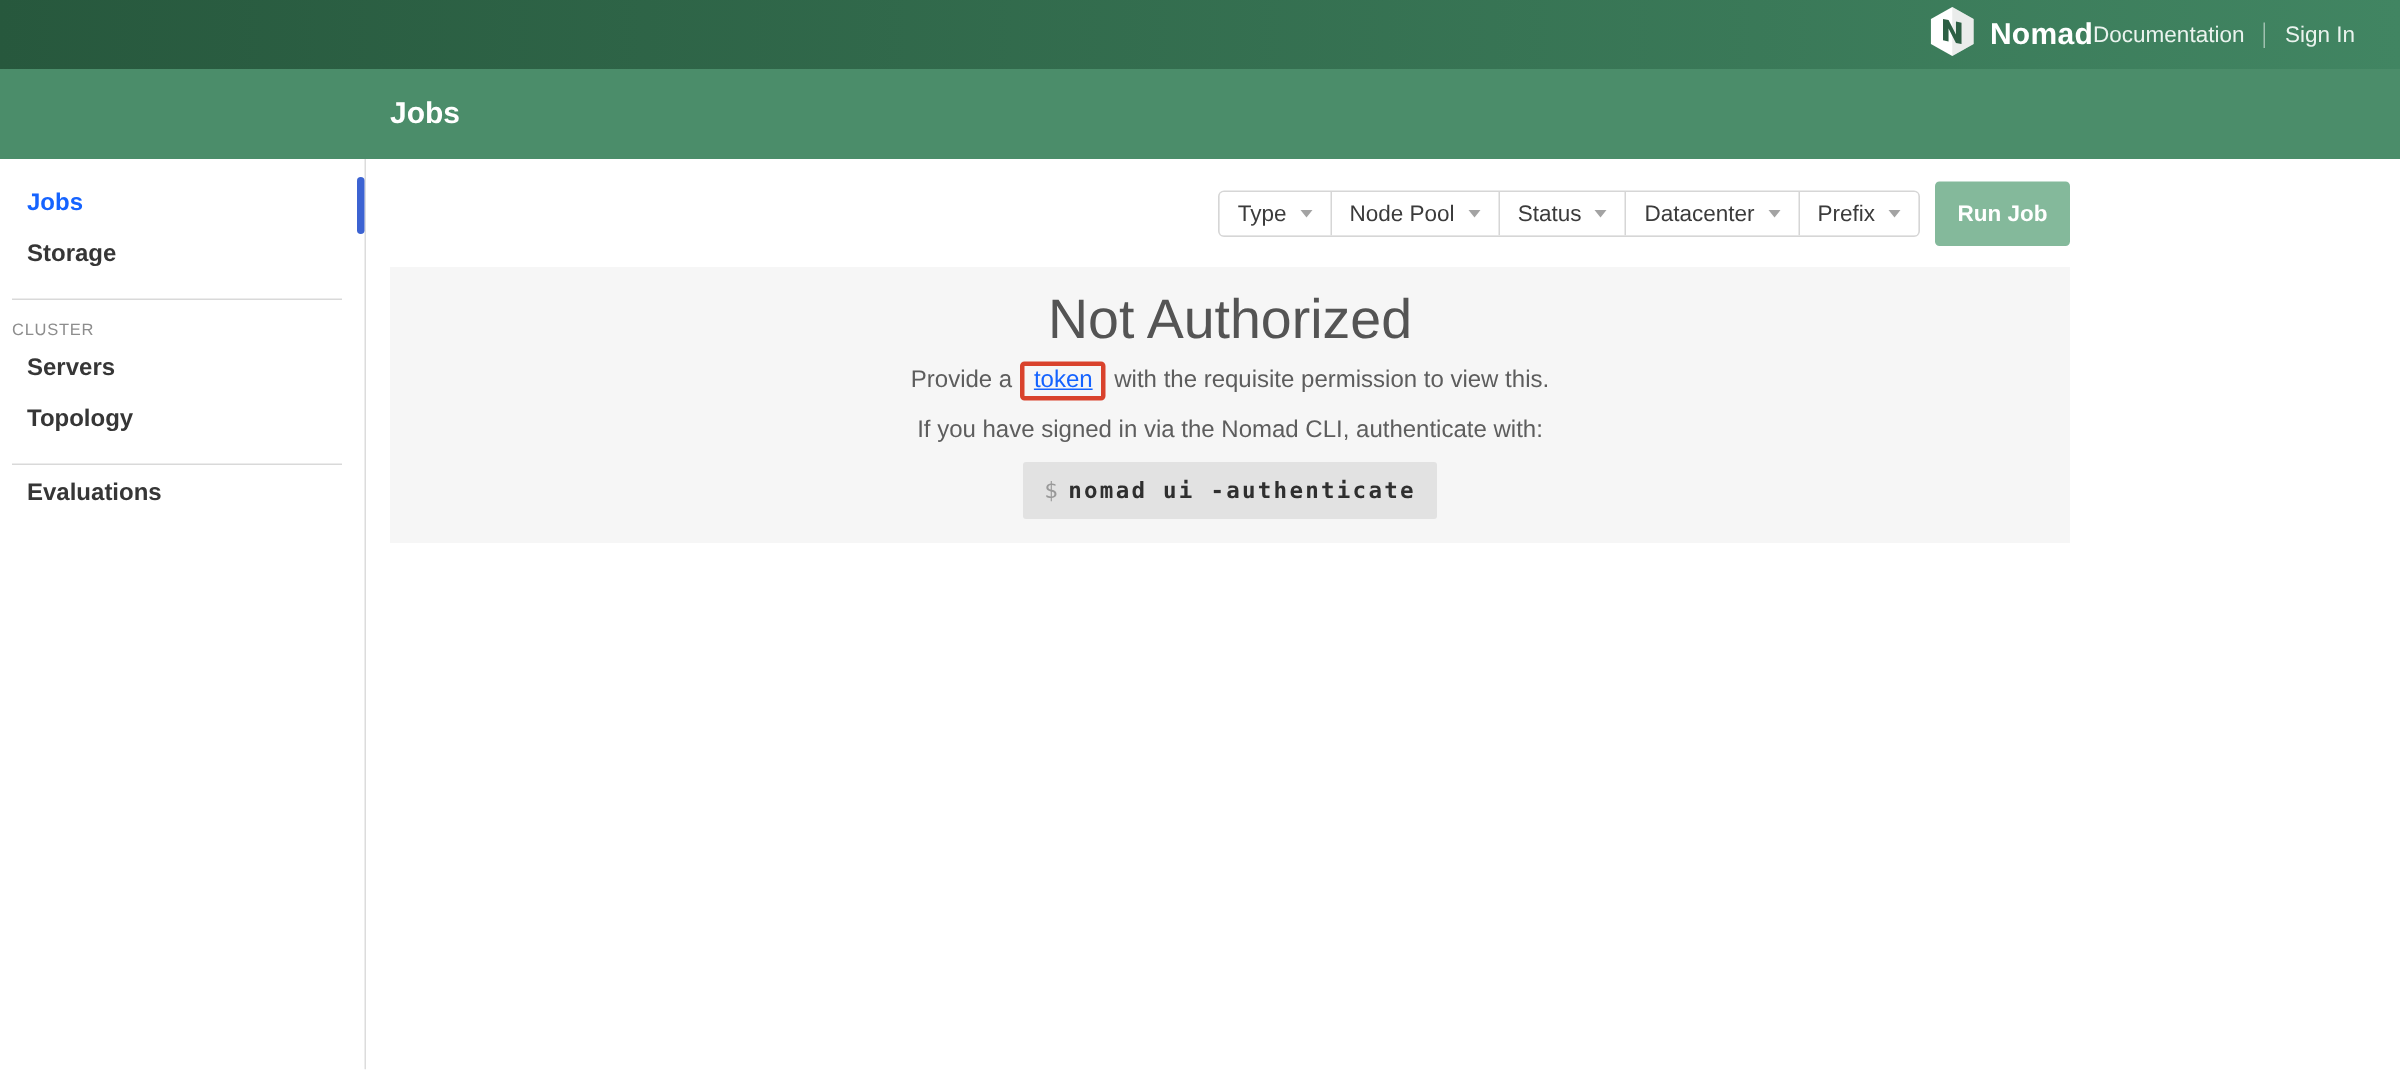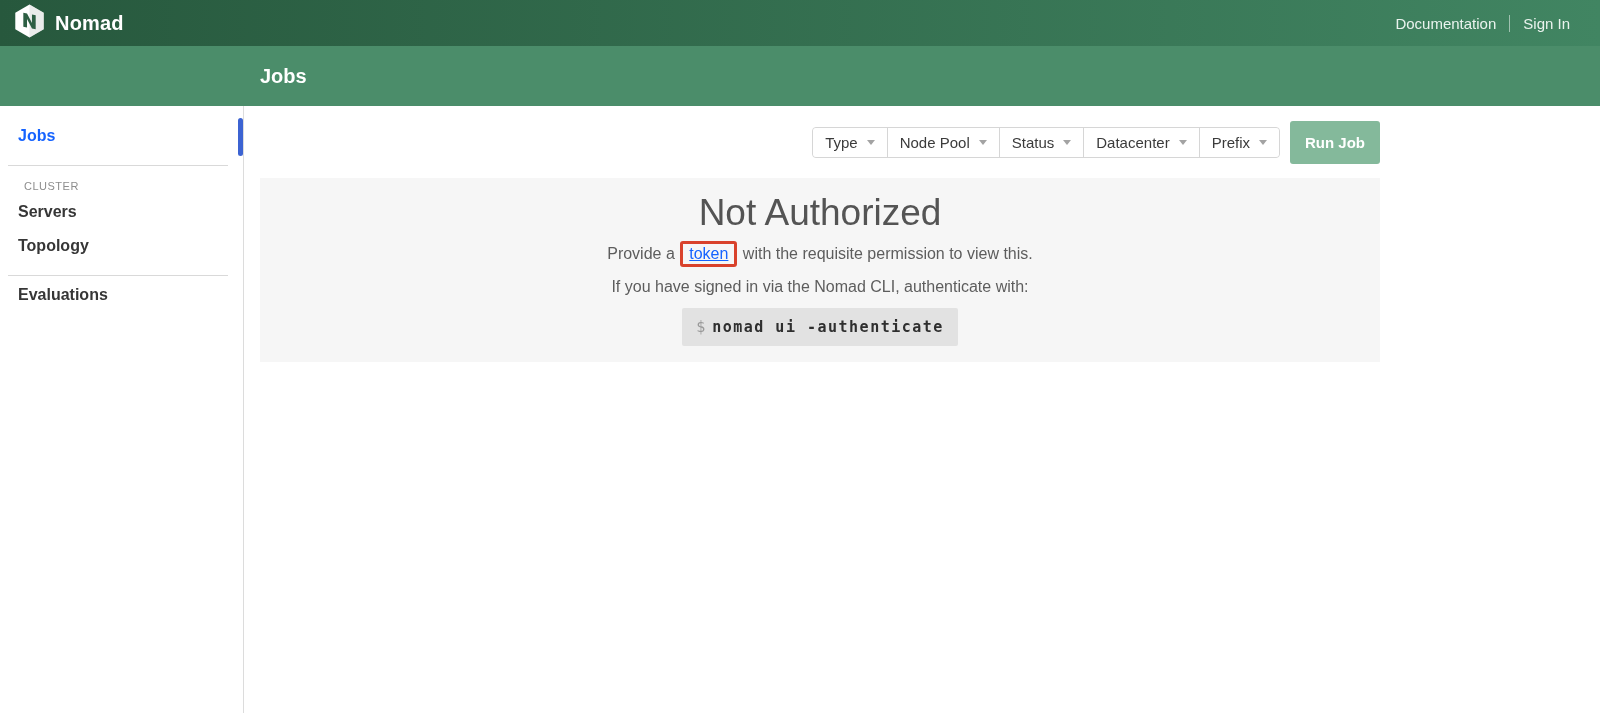--- a/index.html
+++ b/index.html
@@ -14,21 +14,21 @@
     --code-bg:#e2e2e2;
   }
   *{box-sizing:border-box;}
   html,body{margin:0;padding:0;}
   body{
     width:1600px;height:713px;overflow:hidden;background:#ffffff;
     font-family:"Liberation Sans", sans-serif;position:relative;
   }
   
   .navbar{
-    height:46px;display:flex;align-items:center;justify-content:space-between;
+    height:46px;display:flex;align-items:center;justify-content:flex-end;
     background:linear-gradient(90deg,var(--navbar-left) 0%,var(--navbar-right) 100%);
     padding:0 30px 0 14px;
   }
   .brand{display:flex;align-items:center;gap:10px;text-decoration:none;cursor:pointer;}
   .brand-text{color:#ffffff;font-size:20px;font-weight:700;letter-spacing:.2px;}
   .nav-right{display:flex;align-items:center;gap:13px;}
   .nav-right a{color:#eaf3ee;font-size:15px;text-decoration:none;cursor:pointer;}
   .nav-divider{width:1px;height:17px;background:rgba(255,255,255,.5);}
   
   .subheader{
@@ -43,21 +43,21 @@
     border-right:1px solid #dcdcdc;padding-top:13px;
   }
   .side-item{
     display:block;font-size:16px;font-weight:600;color:#363636;
     padding:8px 0 8px 18px;text-decoration:none;cursor:pointer;
   }
   .side-item.active{color:var(--accent-blue);}
   .side-divider{height:1px;background:#d9d9d9;margin:12px 15px 2px 8px;}
   .side-label{
     font-size:11px;color:#8d8d8d;letter-spacing:.5px;
-    padding:12px 0 3px 24px;
+    padding:12px 0 3px 8px;
   }
   .scroll-thumb{
     position:absolute;left:238px;top:12px;width:5px;height:38px;
     background:var(--scroll-thumb-blue);border-radius:3px;cursor:pointer;
   }
   
   .main{flex:1;padding:21px 220px 0 16px;}
   .toolbar{display:flex;justify-content:flex-end;align-items:center;height:31px;}
   .filter-group{
     display:flex;height:31px;background:#e5e5e5;
@@ -126,20 +126,21 @@
   </header>
 
   <div class="subheader">
     <h1>Jobs</h1>
   </div>
 
   <div class="layout">
 
     <aside class="sidebar">
       <a class="side-item active">Jobs</a>
+      <a class="side-item">Storage</a>
       <div class="side-divider"></div>
       <div class="side-label">CLUSTER</div>
       <a class="side-item">Servers</a>
       <a class="side-item">Topology</a>
       <div class="side-divider"></div>
       <a class="side-item">Evaluations</a>
     </aside>
 
     <div class="scroll-thumb"></div>
 

